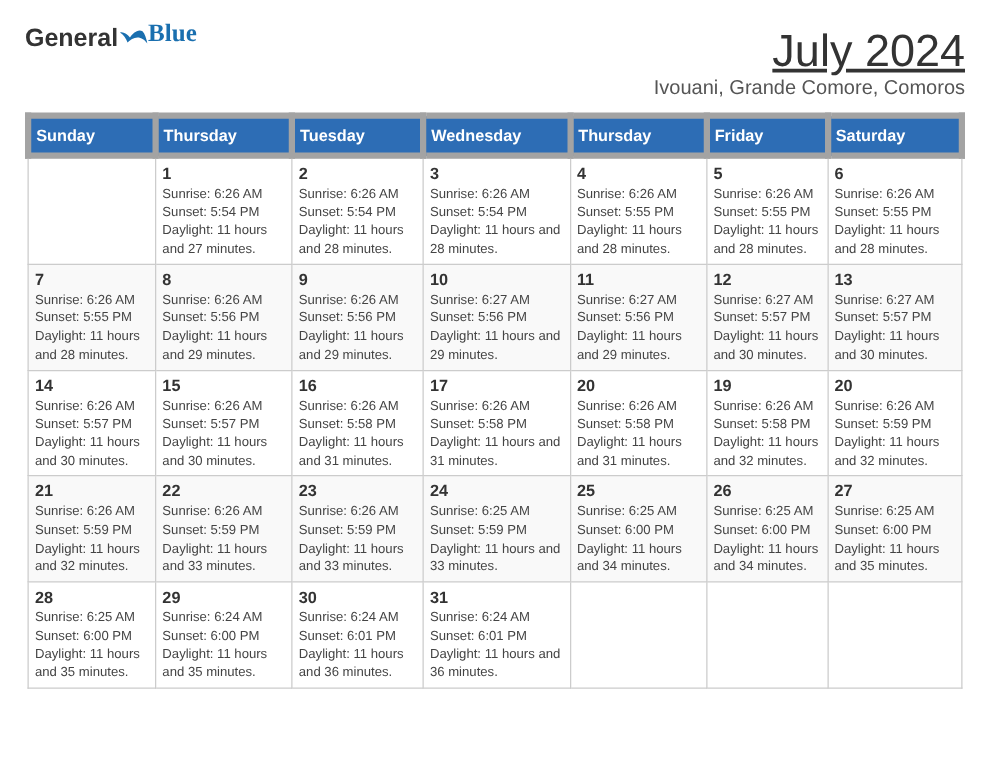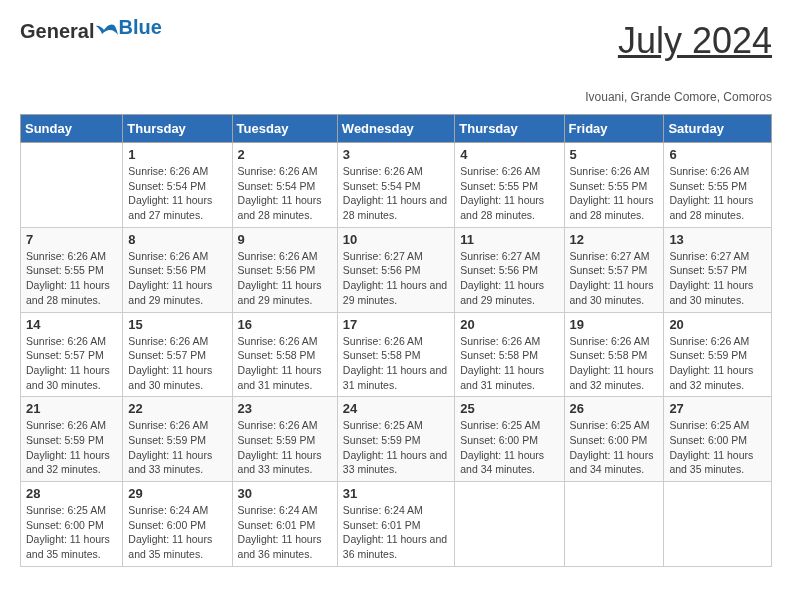--- a/index.html
+++ b/index.html
@@ -24,36 +24,35 @@
     .title-section {
       text-align: right;
     }
     .month-year {
       font-size: 36px;
       color: #333;
       font-weight: normal;
       text-decoration: underline;
     }
     .location {
-      font-size: 12px;
+      font-size: 16px;
       color: #555;
-      margin-top: 28px;
     }
     table {
       width: 100%;
       border-collapse: collapse;
       font-size: 11px;
     }
     thead tr th {
       background-color: #2d6db5;
       color: #fff;
       padding: 6px 4px;
       text-align: left;
       font-size: 13px;
-      border: 1px solid #a3a3a3;
+      border: 5px solid #a3a3a3;
     }
     tbody tr td {
       border: 1px solid #ccc;
       vertical-align: top;
       padding: 4px 5px;
       height: 80px;
       background: #fff;
     }
     tbody tr:nth-child(even) td {
       background: #f9f9f9;
@@ -78,21 +77,21 @@
 <body>
 
 <div class="header">
   <div class="logo">
     <div style="display:flex;align-items:center;">
       <span style="font-size:20px;font-weight:bold;color:#333;">General</span>
       <svg width="22" height="18" viewBox="0 0 22 18" style="margin-left:2px;">
         <path d="M18 2 C14 0 10 4 8 7 C6 4 2 2 0 3 C3 5 5 8 6 11 C8 9 11 7 14 7 C17 7 20 9 22 12 C21 8 20 4 18 2Z" fill="#1a6faf"></path>
       </svg>
     </div>
-    <span style="font-size:20px;font-weight:bold;color:#1a6faf;margin-top:-4px;">Blue</span>
+    <span style="font-size:20px;font-weight:bold;color:#1a6faf;margin-top:-4px;font-family:Liberation Serif, serif;">Blue</span>
   </div>
   <div class="title-section">
     <div class="month-year">July 2024</div>
     <div class="location">Ivouani, Grande Comore, Comoros</div>
   </div>
 </div>
 
 <table>
   <thead>
     <tr>

